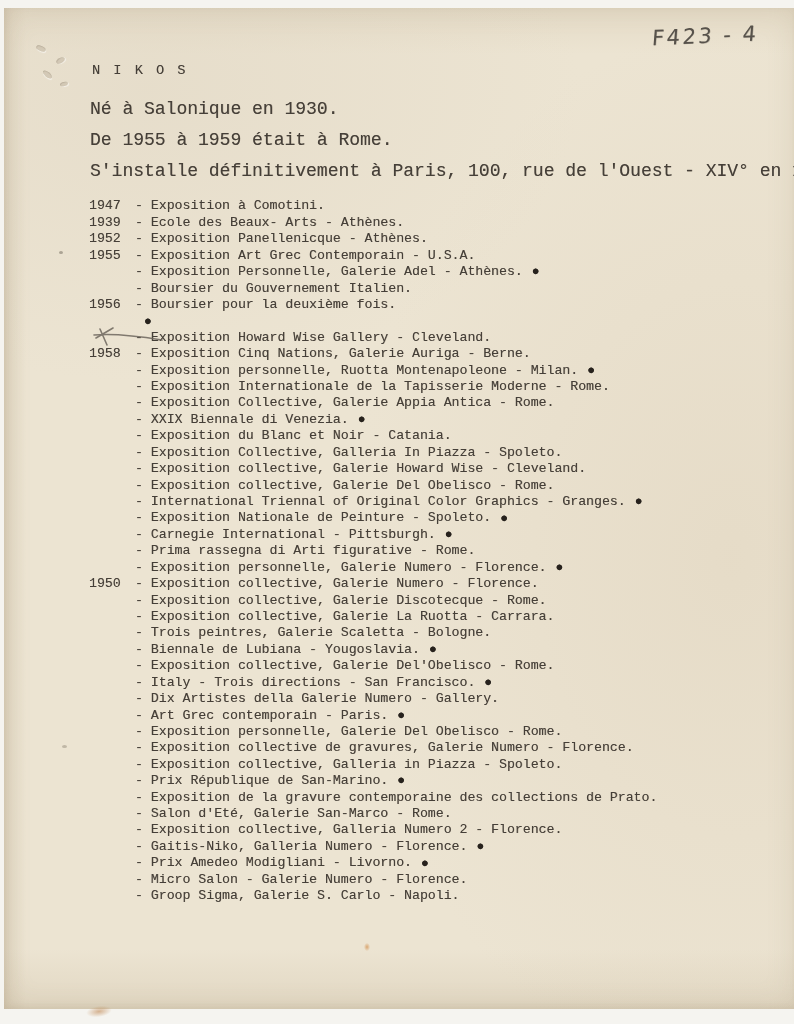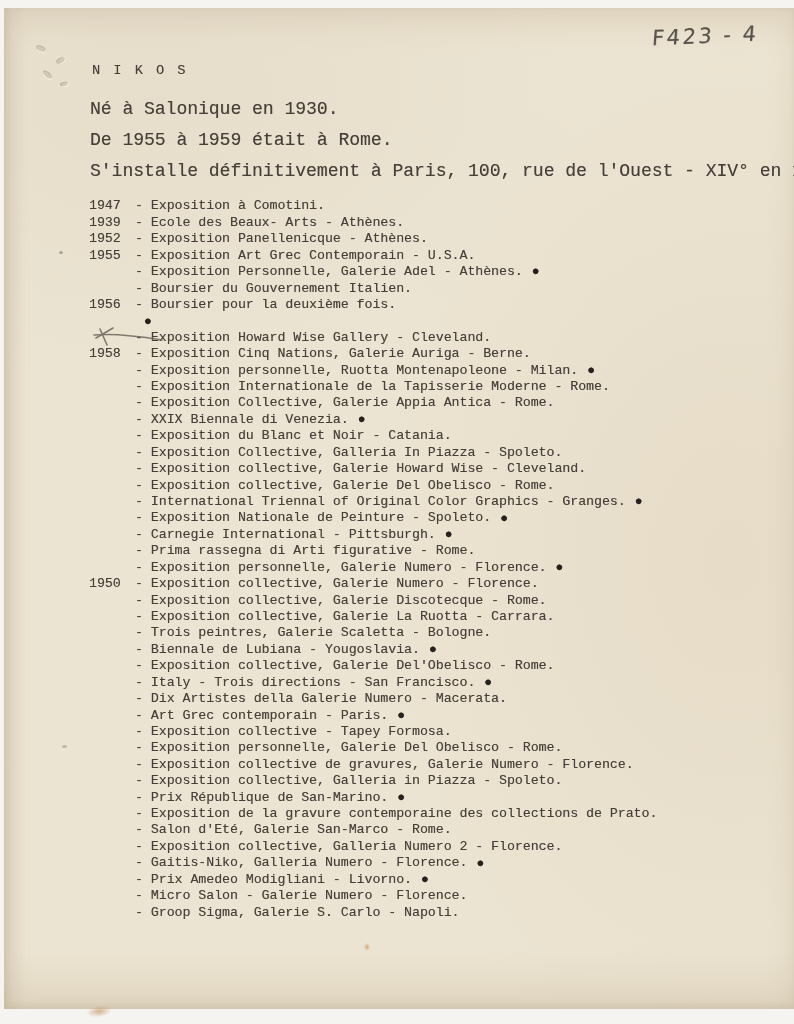--- a/index.html
+++ b/index.html
@@ -101,23 +101,22 @@
       <div class="row"><span class="year"></span><span>- Carnegie International - Pittsburgh.</span><span class="bullet">●</span></div>
       <div class="row"><span class="year"></span><span>- Prima rassegna di Arti figurative - Rome.</span></div>
       <div class="row"><span class="year"></span><span>- Exposition personnelle, Galerie Numero - Florence.</span><span class="bullet">●</span></div>
       <div class="row"><span class="year">1950</span><span>- Exposition collective, Galerie Numero - Florence.</span></div>
       <div class="row"><span class="year"></span><span>- Exposition collective, Galerie Discotecque - Rome.</span></div>
       <div class="row"><span class="year"></span><span>- Exposition collective, Galerie La Ruotta - Carrara.</span></div>
       <div class="row"><span class="year"></span><span>- Trois peintres, Galerie Scaletta - Bologne.</span></div>
       <div class="row"><span class="year"></span><span>- Biennale de Lubiana - Yougoslavia.</span><span class="bullet">●</span></div>
       <div class="row"><span class="year"></span><span>- Exposition collective, Galerie Del'Obelisco - Rome.</span></div>
       <div class="row"><span class="year"></span><span>- Italy - Trois directions - San Francisco.</span><span class="bullet">●</span></div>
-      <div class="row"><span class="year"></span><span>- Dix Artistes della Galerie Numero - Macerata.</span></div>
+      <div class="row"><span class="year"></span><span>- Dix Artistes della Galerie Numero - Gallery.</span></div>
       <div class="row"><span class="year"></span><span>- Art Grec contemporain - Paris.</span><span class="bullet">●</span></div>
-      <div class="row"><span class="year"></span><span>- Exposition collective - Tapey Formosa.</span></div>
       <div class="row"><span class="year"></span><span>- Exposition personnelle, Galerie Del Obelisco - Rome.</span></div>
       <div class="row"><span class="year"></span><span>- Exposition collective de gravures, Galerie Numero - Florence.</span></div>
       <div class="row"><span class="year"></span><span>- Exposition collective, Galleria in Piazza - Spoleto.</span></div>
       <div class="row"><span class="year"></span><span>- Prix République de San-Marino.</span><span class="bullet">●</span></div>
       <div class="row"><span class="year"></span><span>- Exposition de la gravure contemporaine des collections de Prato.</span></div>
       <div class="row"><span class="year"></span><span>- Salon d'Eté, Galerie San-Marco - Rome.</span></div>
       <div class="row"><span class="year"></span><span>- Exposition collective, Galleria Numero 2 - Florence.</span></div>
       <div class="row"><span class="year"></span><span>- Gaitis-Niko, Galleria Numero - Florence.</span><span class="bullet">●</span></div>
       <div class="row"><span class="year"></span><span>- Prix Amedeo Modigliani - Livorno.</span><span class="bullet">●</span></div>
       <div class="row"><span class="year"></span><span>- Micro Salon - Galerie Numero - Florence.</span></div>

